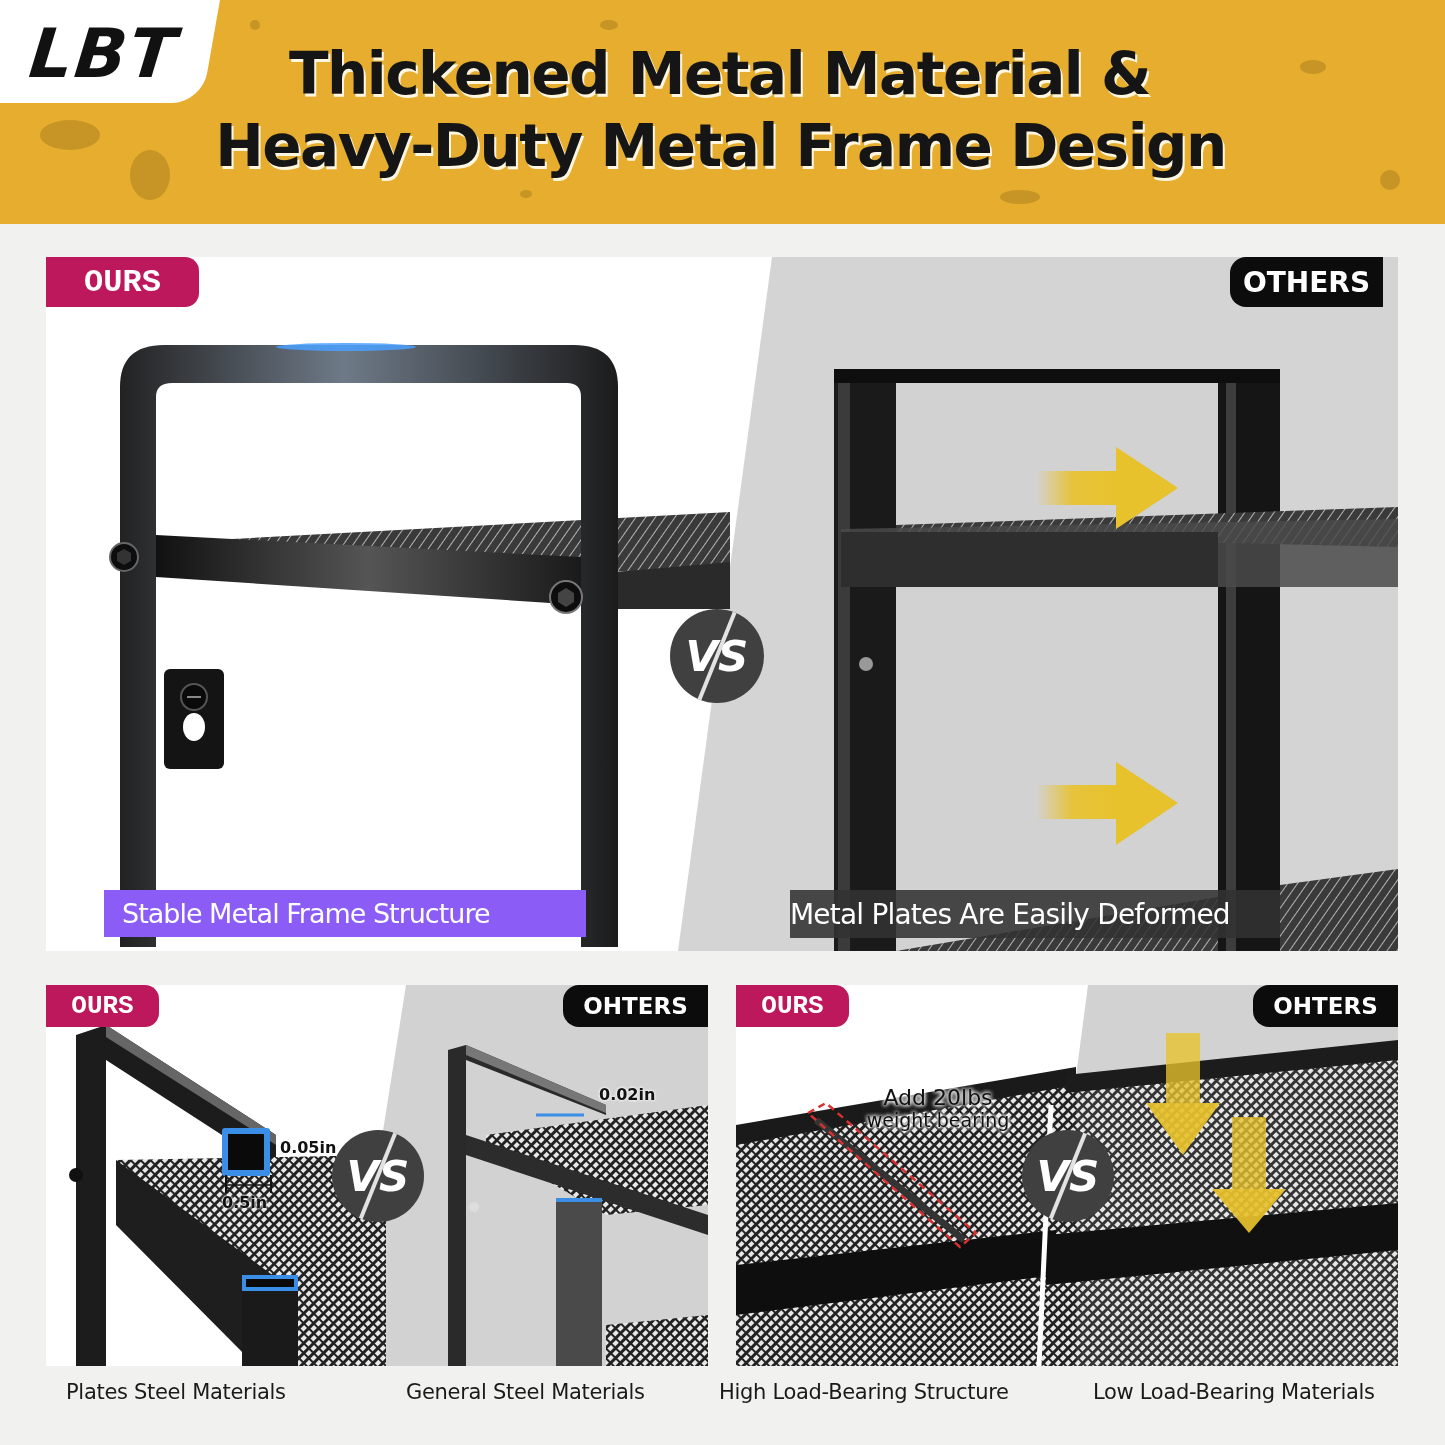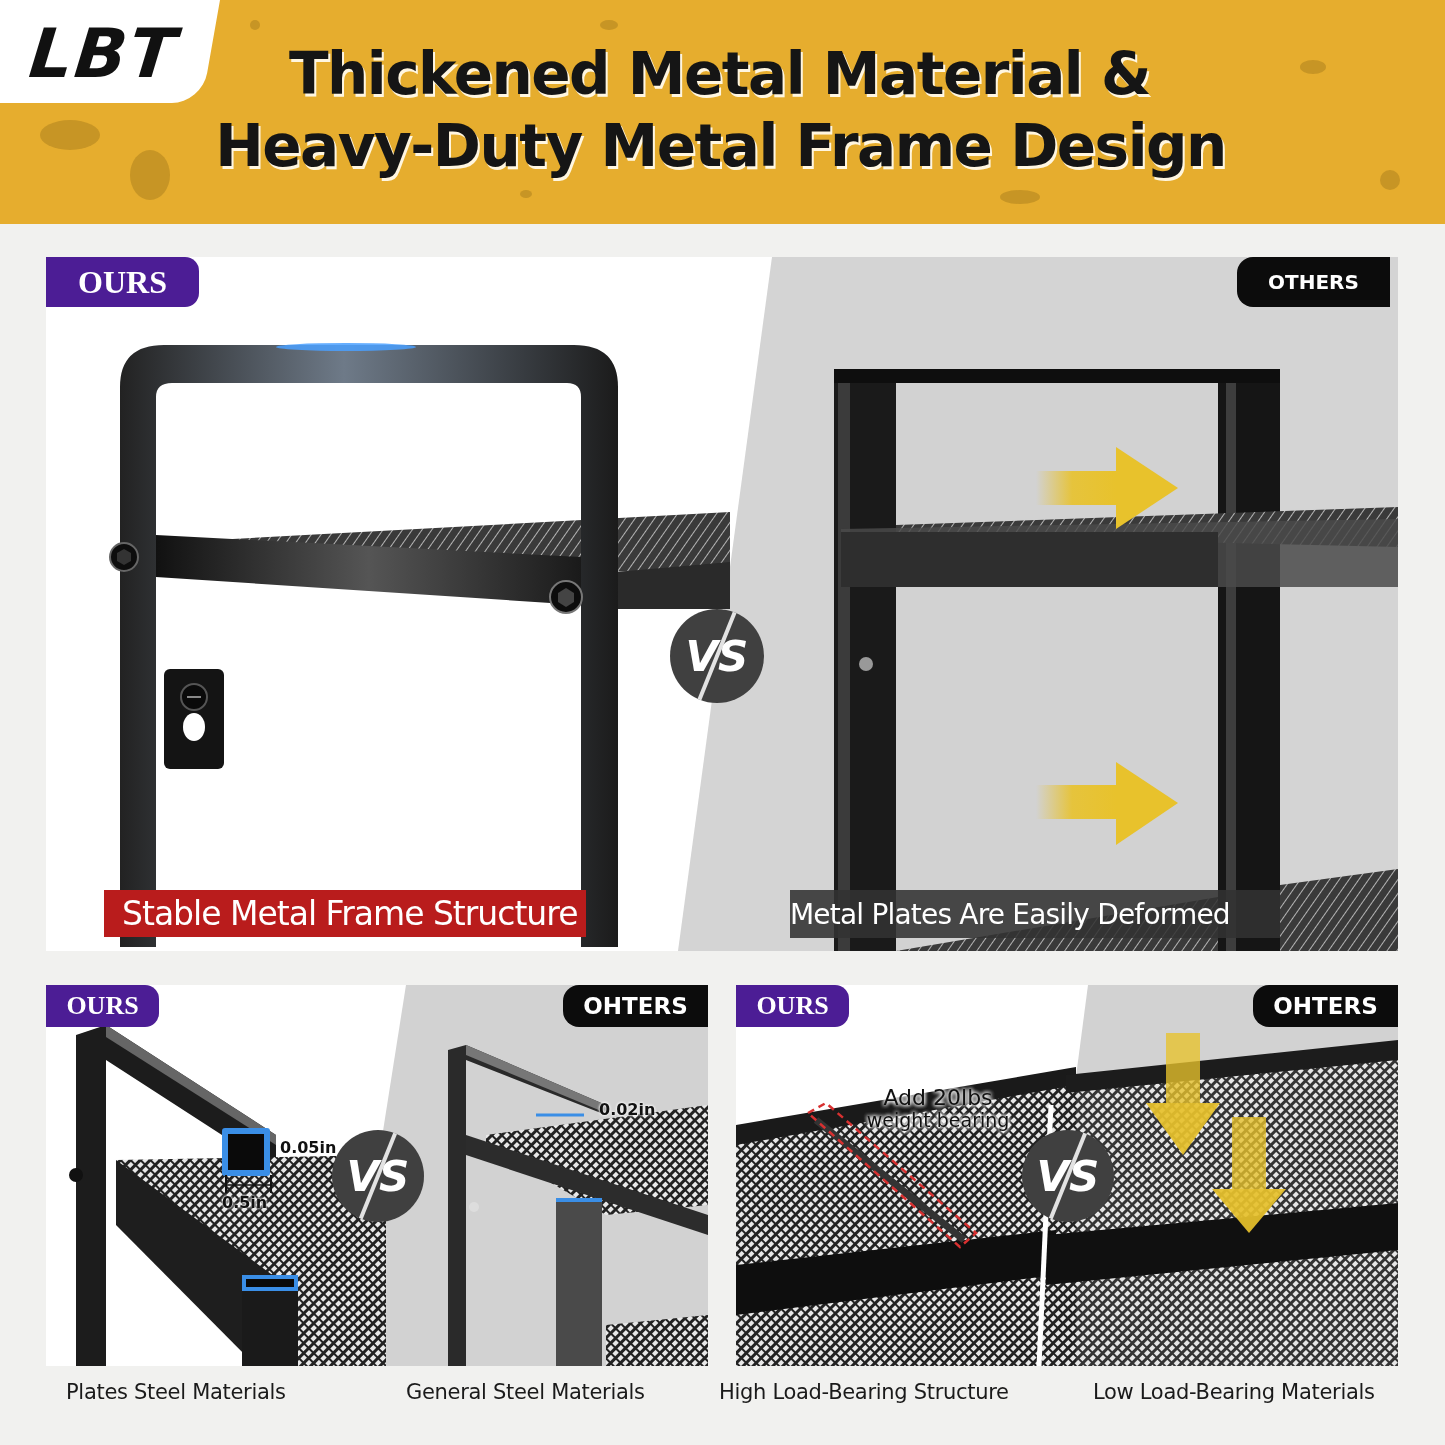--- a/index.html
+++ b/index.html
@@ -11,21 +11,21 @@
   .header .speck { position: absolute; border-radius: 50%; background: rgba(120,85,15,0.28); }
   .logo-box { position: absolute; left: -20px; top: 0; width: 240px; height: 103px; background: #fff; border-bottom-right-radius: 30px; transform: skewX(-10deg); transform-origin: top left; }
   .logo-text { position: absolute; left: 30px; top: 14px; font-family: "DejaVu Sans", sans-serif; font-weight: 900; font-style: italic; font-size: 68px; letter-spacing: 2px; color: #111; transform: skewX(-6deg); }
   .title { position: absolute; left: 0; width: 1445px; text-align: center; font-family: "DejaVu Sans", sans-serif; font-weight: 700; font-size: 58px; letter-spacing: -1.5px; color: #151515; text-shadow: 2px 3px 0 #fff6e0; }
   .title.l1 { top: 40px; left: -3px; }
   .title.l2 { top: 112px; left: -2px; }
 
   
   .top-panel { position: absolute; left: 46px; top: 257px; width: 1352px; height: 694px; overflow: hidden; background: #fff; }
   .top-right-bg { position: absolute; left: 0; top: 0; width: 100%; height: 100%; background: #d4d4d4; clip-path: polygon(726px 0, 1352px 0, 1352px 694px, 632px 694px); }
-  .badge-ours { position: absolute; background: #4c1d95; color: #fff; font-weight: 700; font-family: Liberation Serif, serif; border-bottom-right-radius: 14px; border-top-right-radius: 14px; display: flex; align-items: center; justify-content: center; }
+  .badge-ours { position: absolute; background: #be185d; color: #fff; font-weight: 700; font-family: Liberation Mono, monospace; border-bottom-right-radius: 14px; border-top-right-radius: 14px; display: flex; align-items: center; justify-content: center; }
   .badge-others { position: absolute; background: #0c0c0c; color: #fff; font-weight: 700; font-family: "DejaVu Sans", sans-serif; border-top-left-radius: 16px; border-bottom-left-radius: 16px; display: flex; align-items: center; justify-content: center; }
 
   .caption-bar { position: absolute; color: #fff; font-family: "DejaVu Sans", sans-serif; font-weight: 500; white-space: nowrap; display: flex; align-items: center; }
 
   .vs { position: absolute; border-radius: 50%; background: #404040; display: flex; align-items: center; justify-content: center; color: #fff; font-family: "DejaVu Sans", sans-serif; font-weight: 900; font-style: italic; overflow: hidden; }
   .vs::after { content: ""; position: absolute; width: 4px; height: 130%; background: #fff; transform: rotate(22deg); opacity: .85; }
 
   
   .bot-panel { position: absolute; top: 985px; height: 381px; overflow: hidden; background: #fff; }
   .bot-right-bg { position: absolute; top: 0; left: 0; width: 100%; height: 100%; background: #d2d2d2; }
@@ -122,23 +122,23 @@
       <rect x="990" y="214" width="80" height="34" fill="url(#fadeArrow)"></rect>
       <polygon points="1070,190 1132,231 1070,272" fill="#e8c22c"></polygon>
     </g>
     <g>
       <rect x="990" y="528" width="80" height="34" fill="url(#fadeArrow)"></rect>
       <polygon points="1070,505 1132,546 1070,588" fill="#e8c22c"></polygon>
     </g>
   </svg>
 
   <div class="badge-ours" style="left:0;top:0;width:153px;height:50px;font-size:32px;">OURS</div>
-  <div class="badge-others" style="right:8px;top:0;width:153px;height:50px;font-size:20px;">OTHERS</div>
-
-  <div class="caption-bar" style="left:58px;top:633px;height:47px;width:482px;background:#b91c1c;font-size:33px;padding-left:18px;letter-spacing:-1px;">Stable Metal Frame Structure</div>
+  <div class="badge-others" style="right:15px;top:0;width:153px;height:50px;font-size:28px;">OTHERS</div>
+
+  <div class="caption-bar" style="left:58px;top:633px;height:47px;width:482px;background:#8b5cf6;font-size:27px;padding-left:18px;letter-spacing:-1px;">Stable Metal Frame Structure</div>
   <div class="caption-bar" style="left:744px;top:633px;height:48px;width:490px;background:rgba(50,50,50,.88);font-size:28px;letter-spacing:-0.8px;">Metal Plates Are Easily Deformed</div>
 
   <div class="vs" style="left:624px;top:352px;width:94px;height:94px;font-size:42px;">VS</div>
 </div>
 
 <div class="bot-panel" style="left:46px;width:662px;">
   <div class="bot-right-bg" style="clip-path:polygon(360px 0,662px 0,662px 381px,300px 381px);"></div>
   <svg width="662" height="381" style="position:absolute;left:0;top:0;">
 
     <polygon points="30,50 60,40 230,150 230,185 60,75 60,381 30,381" fill="#1c1c1c"></polygon>
@@ -162,21 +162,21 @@
     <polygon points="420,150 662,230 662,250 420,170" fill="#2c2c2c"></polygon>
     <rect x="510" y="215" width="46" height="166" fill="#4a4a4a"></rect>
     <rect x="510" y="213" width="46" height="4" fill="#3a8ee6"></rect>
     <polygon points="560,340 662,330 662,381 560,381" fill="url(#grid)"></polygon>
     <circle cx="428" cy="222" r="5" fill="#ddd"></circle>
   </svg>
   <div class="badge-ours" style="left:0;top:0;width:113px;height:42px;font-size:26px;">OURS</div>
   <div class="badge-others" style="right:0;top:0;width:145px;height:42px;font-size:23px;">OHTERS</div>
   <div class="dim-label" style="left:234px;top:153px;">0.05in</div>
   <div class="dim-label" style="left:176px;top:208px;">0.5in</div>
-  <div class="dim-label" style="left:553px;top:115px;">0.02in</div>
+  <div class="dim-label" style="left:553px;top:100px;">0.02in</div>
   <div class="vs" style="left:286px;top:145px;width:92px;height:92px;font-size:42px;">VS</div>
 </div>
 
 <div class="bot-panel" style="left:736px;width:662px;">
   <div class="bot-right-bg" style="clip-path:polygon(352px 0,662px 0,662px 381px,302px 381px);"></div>
   <svg width="662" height="381" style="position:absolute;left:0;top:0;">
     <polygon points="0,145 340,85 340,381 0,381" fill="url(#grid)"></polygon>
     <polygon points="310,95 662,60 662,381 300,381" fill="url(#grid)" opacity=".9"></polygon>
     <polygon points="0,140 340,82 340,100 0,160" fill="#1a1a1a"></polygon>
     <polygon points="330,90 662,55 662,75 330,108" fill="#1c1c1c"></polygon>

